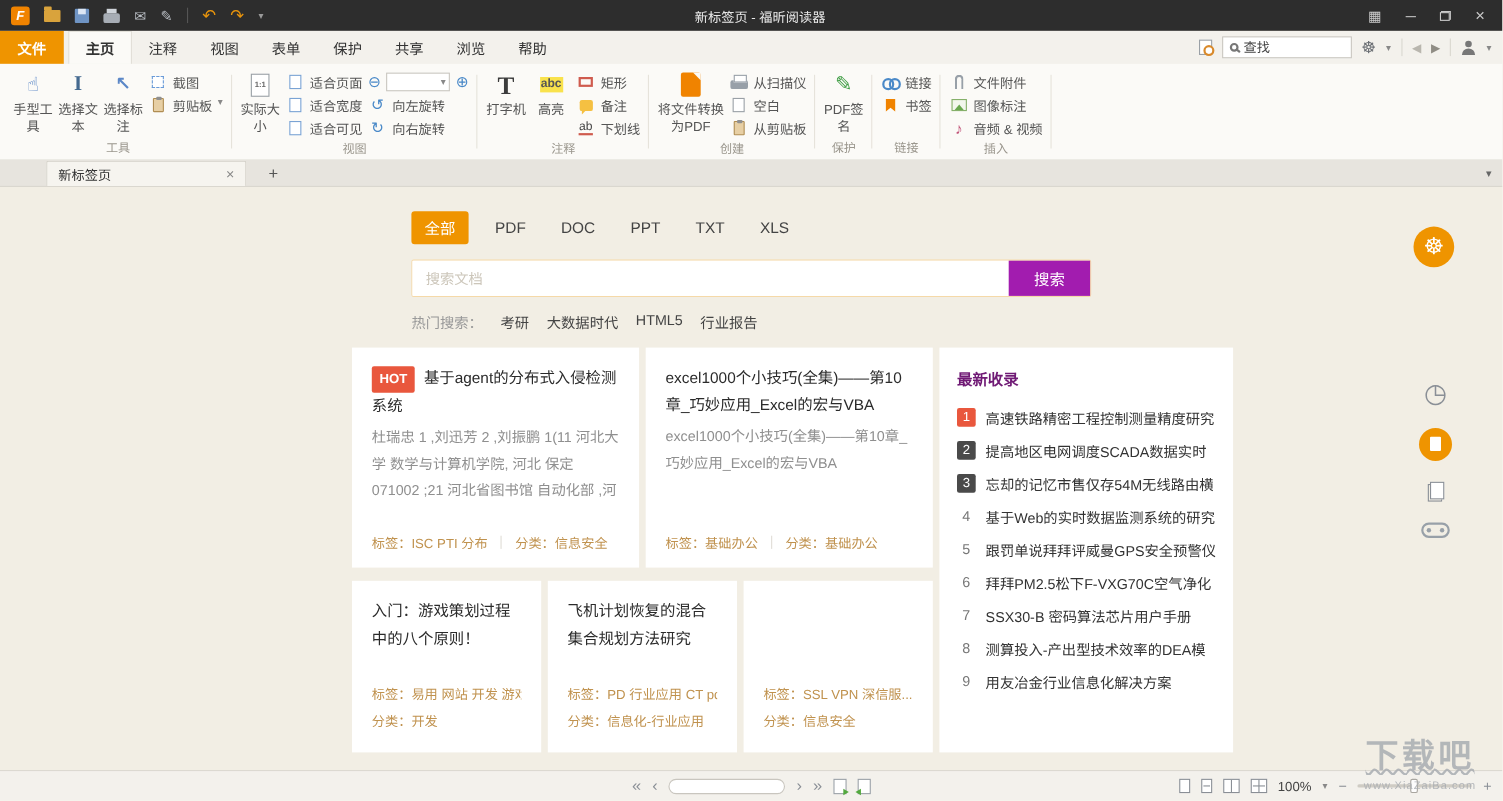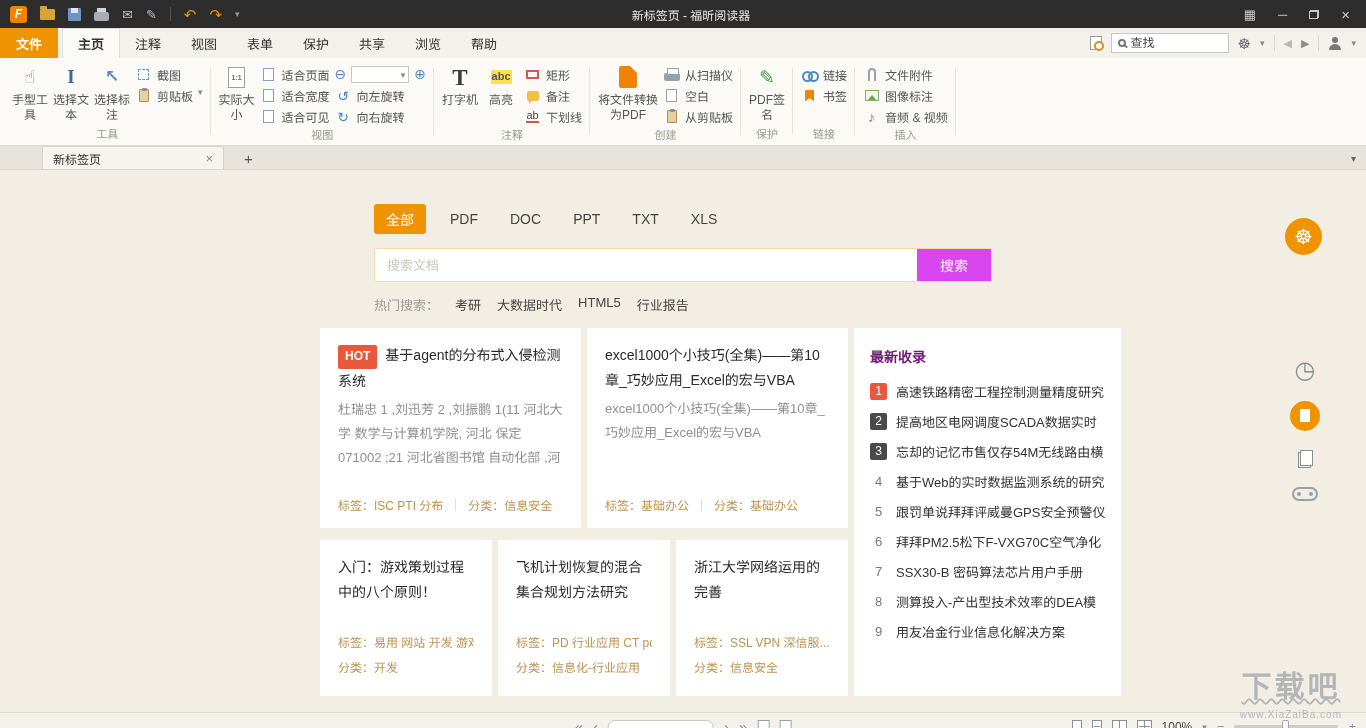--- a/index.html
+++ b/index.html
@@ -93,29 +93,29 @@
 
   
   .tabbar { height:24px; background:#e7e4de; display:flex; align-items:flex-end; padding-left:42px; border-bottom:1px solid #dad7cf; position:relative; }
   .doctab { width:182px; height:23px; background:#f6f4ef; border:1px solid #d5d2ca; border-bottom:none; display:flex; align-items:center; padding:0 10px; font-size:12px; color:#333; border-radius:2px 2px 0 0; }
   .doctab .x { margin-left:auto; color:#888; font-size:13px; }
   .newtab-btn { margin-left:20px; margin-bottom:3px; color:#555; font-size:15px; line-height:1; }
   .tabbar-caret { position:absolute; right:10px; bottom:5px; color:#666; font-size:10px; }
 
   
   .content { height:530px; position:relative; background:#f2eee4; }
-  .main-col { width:726px; margin:12px auto; padding-top:22px; }
+  .main-col { width:726px; margin:0 auto; padding-top:22px; }
   .search-zone { width:618px; margin:0 auto; }
   .filters { display:flex; align-items:center; gap:16px; margin-bottom:14px; }
   .filter { font-size:14px; color:#444; padding:4px 8px; }
   .filter.active { background:#ef9400; color:#fff; border-radius:3px; padding:5px 12px; }
   .searchbar { display:flex; height:34px; border:1px solid #f5d9a8; background:#fff; border-radius:2px; }
   .searchbar input { flex:1; border:none; outline:none; padding:0 12px; font-size:13px; font-family:inherit; }
   .searchbar input::placeholder { color:#ccc6ba; }
-  .search-btn { width:74px; background:#d946ef; color:#fff; font-size:14px; border:none; font-family:inherit; }
+  .search-btn { width:74px; background:#a21caf; color:#fff; font-size:14px; border:none; font-family:inherit; }
   .hotrow { display:flex; gap:16px; margin:13px 0 14px; font-size:13px; }
   .hot-label { color:#999; }
   .hot-term { color:#444; }
   .cards { display:flex; gap:6px; }
   .left-zone { width:528px; display:flex; flex-direction:column; gap:12px; }
   .crow { display:flex; gap:6px; }
   .card { background:#fff; padding:15px 18px; display:flex; flex-direction:column; }
   .c-big { width:261px; height:200px; }
   .c-sm { width:172px; height:156px; }
   .c-title { font-size:14px; color:#2b2b2b; line-height:1.8; }
@@ -517,21 +517,20 @@
               </div>
             </div>
             <div class="card c-sm">
               <div class="c-title">飞机计划恢复的混合集合规划方法研究</div>
               <div class="c-meta2">
                 <div>标签：PD 行业应用 CT pd...</div>
                 <div>分类：信息化-行业应用</div>
               </div>
             </div>
             <div class="card c-sm">
-              <div class="c-title">浙江大学网络运用的完善</div>
               <div class="c-meta2">
                 <div>标签：SSL VPN 深信服...</div>
                 <div>分类：信息安全</div>
               </div>
             </div>
           </div>
         </div>
 
         <div class="latest">
           <div class="l-title">最新收录</div>

